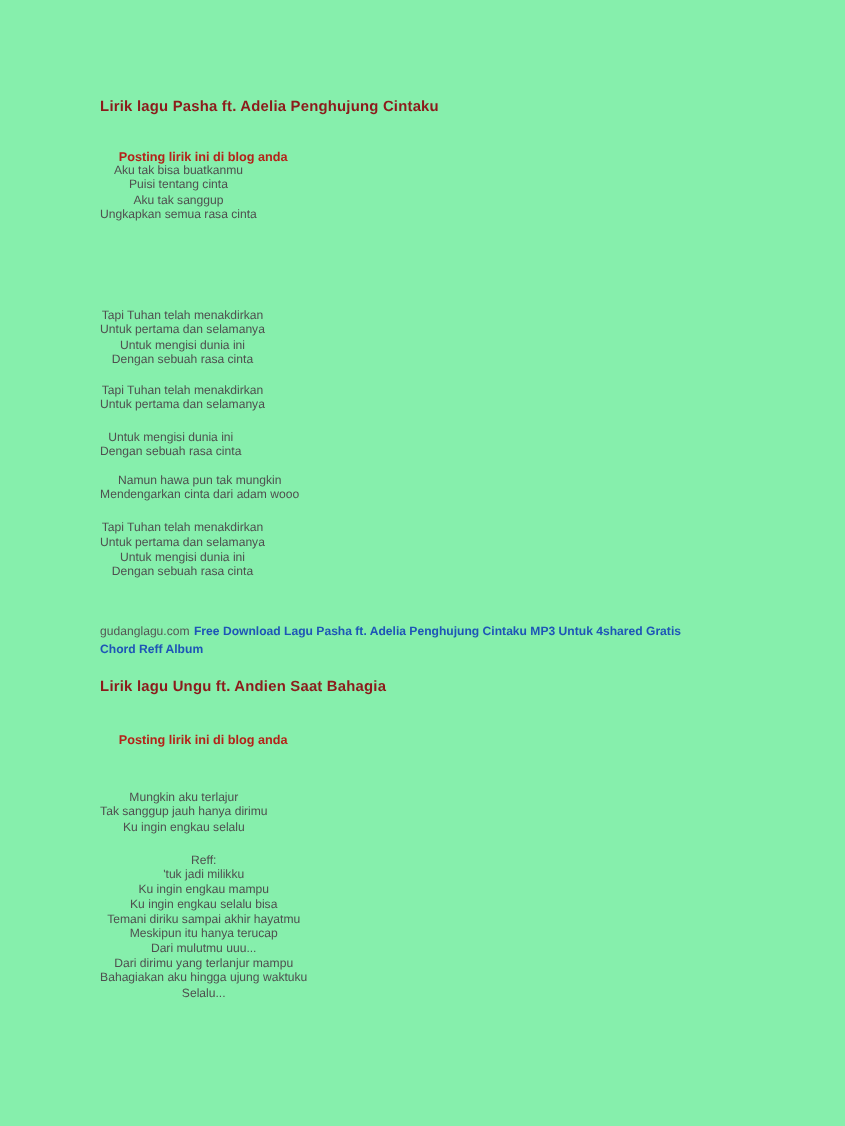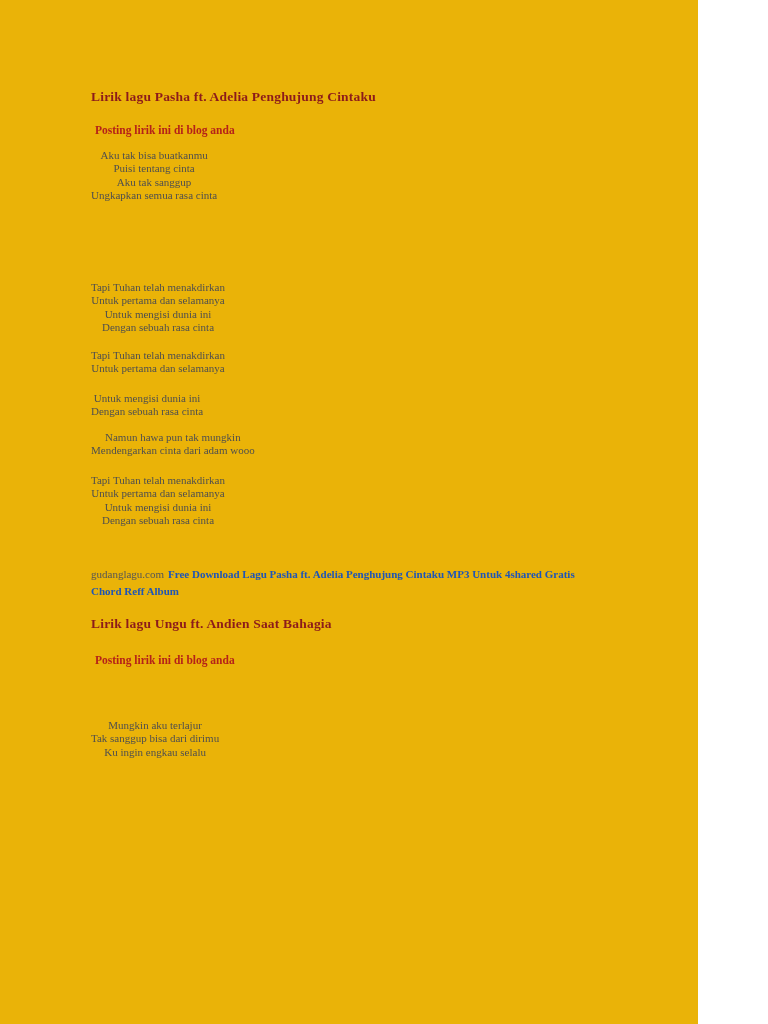--- a/index.html
+++ b/index.html
@@ -2,40 +2,40 @@
 <html><head>
 <meta charset="utf-8">
 <style>
   html, body {
     margin: 0;
     padding: 0;
     background: #ffffff;
   }
   .page {
     position: relative;
-    width: 698px;
+    width: 768px;
     height: 1024px;
-    background: #eab308;
+    background: #86efac;
     overflow: hidden;
-    font-family: Liberation Serif, serif;
+    font-family: Liberation Sans, sans-serif;
   }
   .title {
     position: absolute;
     left: 91px;
     margin: 0;
     font-size: 13.5px;
     font-weight: bold;
     color: #8c1b1b;
     letter-spacing: 0.2px;
     white-space: nowrap;
   }
   .posting {
     position: absolute;
     left: 91px;
-    margin: 4px;
+    margin: 17px;
     font-size: 11.5px;
     font-weight: bold;
     color: #b52219;
     white-space: nowrap;
   }
   .stanza {
     position: absolute;
     left: 91px;
     margin: 0;
     font-size: 11px;
@@ -97,17 +97,27 @@
 Dengan sebuah rasa cinta</p>
 
   <p class="linkline" style="top:566px"><span class="link-prefix">gudanglagu.com</span><span class="link-bold">Free Download Lagu Pasha ft. Adelia Penghujung Cintaku MP3 Untuk 4shared Gratis</span><br><span class="link-bold">Chord Reff Album</span></p>
 
   <h1 class="title" style="top:616px">Lirik lagu Ungu ft. Andien Saat Bahagia</h1>
 
   <p class="posting" style="top:650px">Posting lirik ini di blog anda</p>
 
 
   <p class="stanza" style="top:719px">Mungkin aku terlajur
-Tak sanggup bisa dari dirimu
+Tak sanggup jauh hanya dirimu
 Ku ingin engkau selalu</p>
 
+  <p class="stanza" style="top:776px">Reff:
+'tuk jadi milikku
+Ku ingin engkau mampu
+Ku ingin engkau selalu bisa
+Temani diriku sampai akhir hayatmu
+Meskipun itu hanya terucap
+Dari mulutmu uuu...
+Dari dirimu yang terlanjur mampu
+Bahagiakan aku hingga ujung waktuku
+Selalu...</p>
 
 </div>
 
 </body></html>

